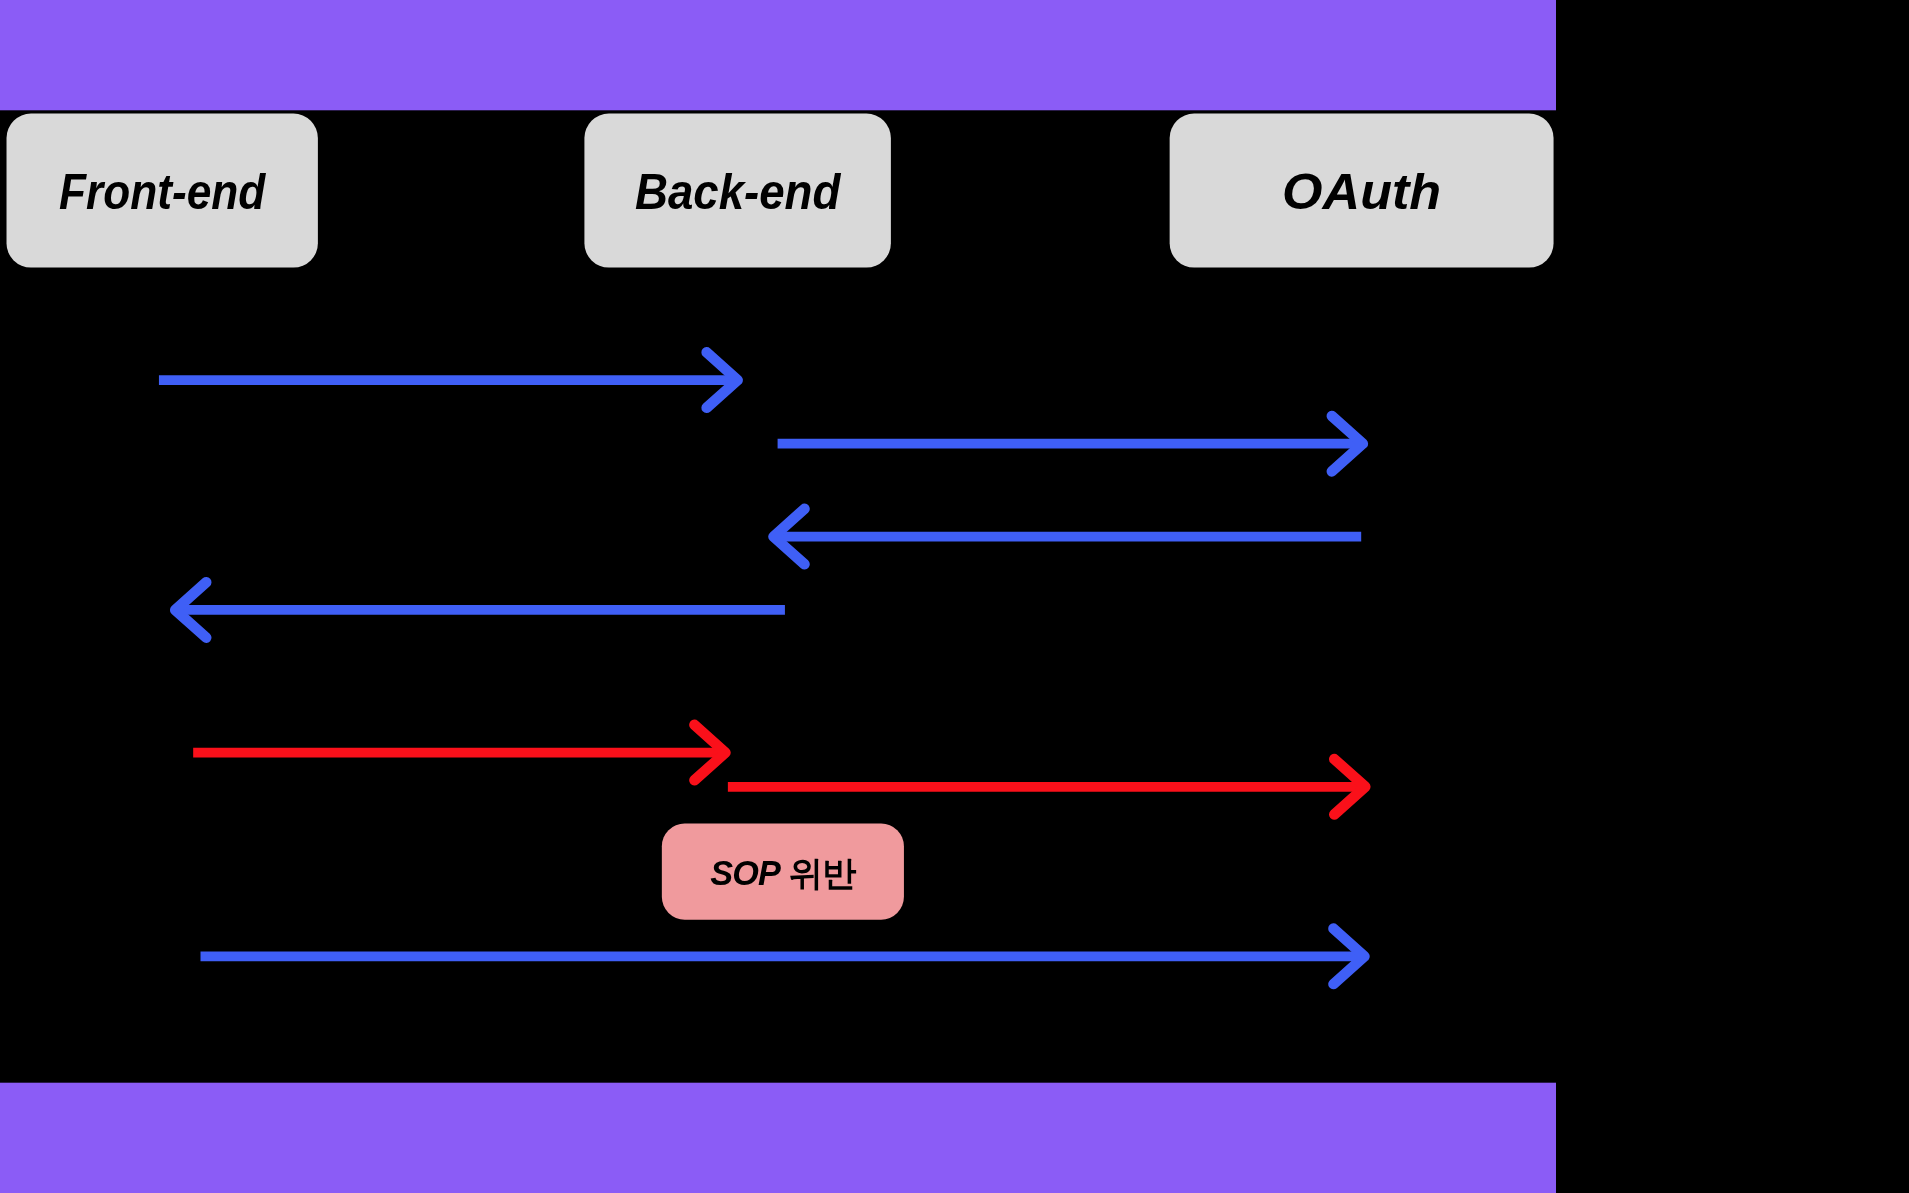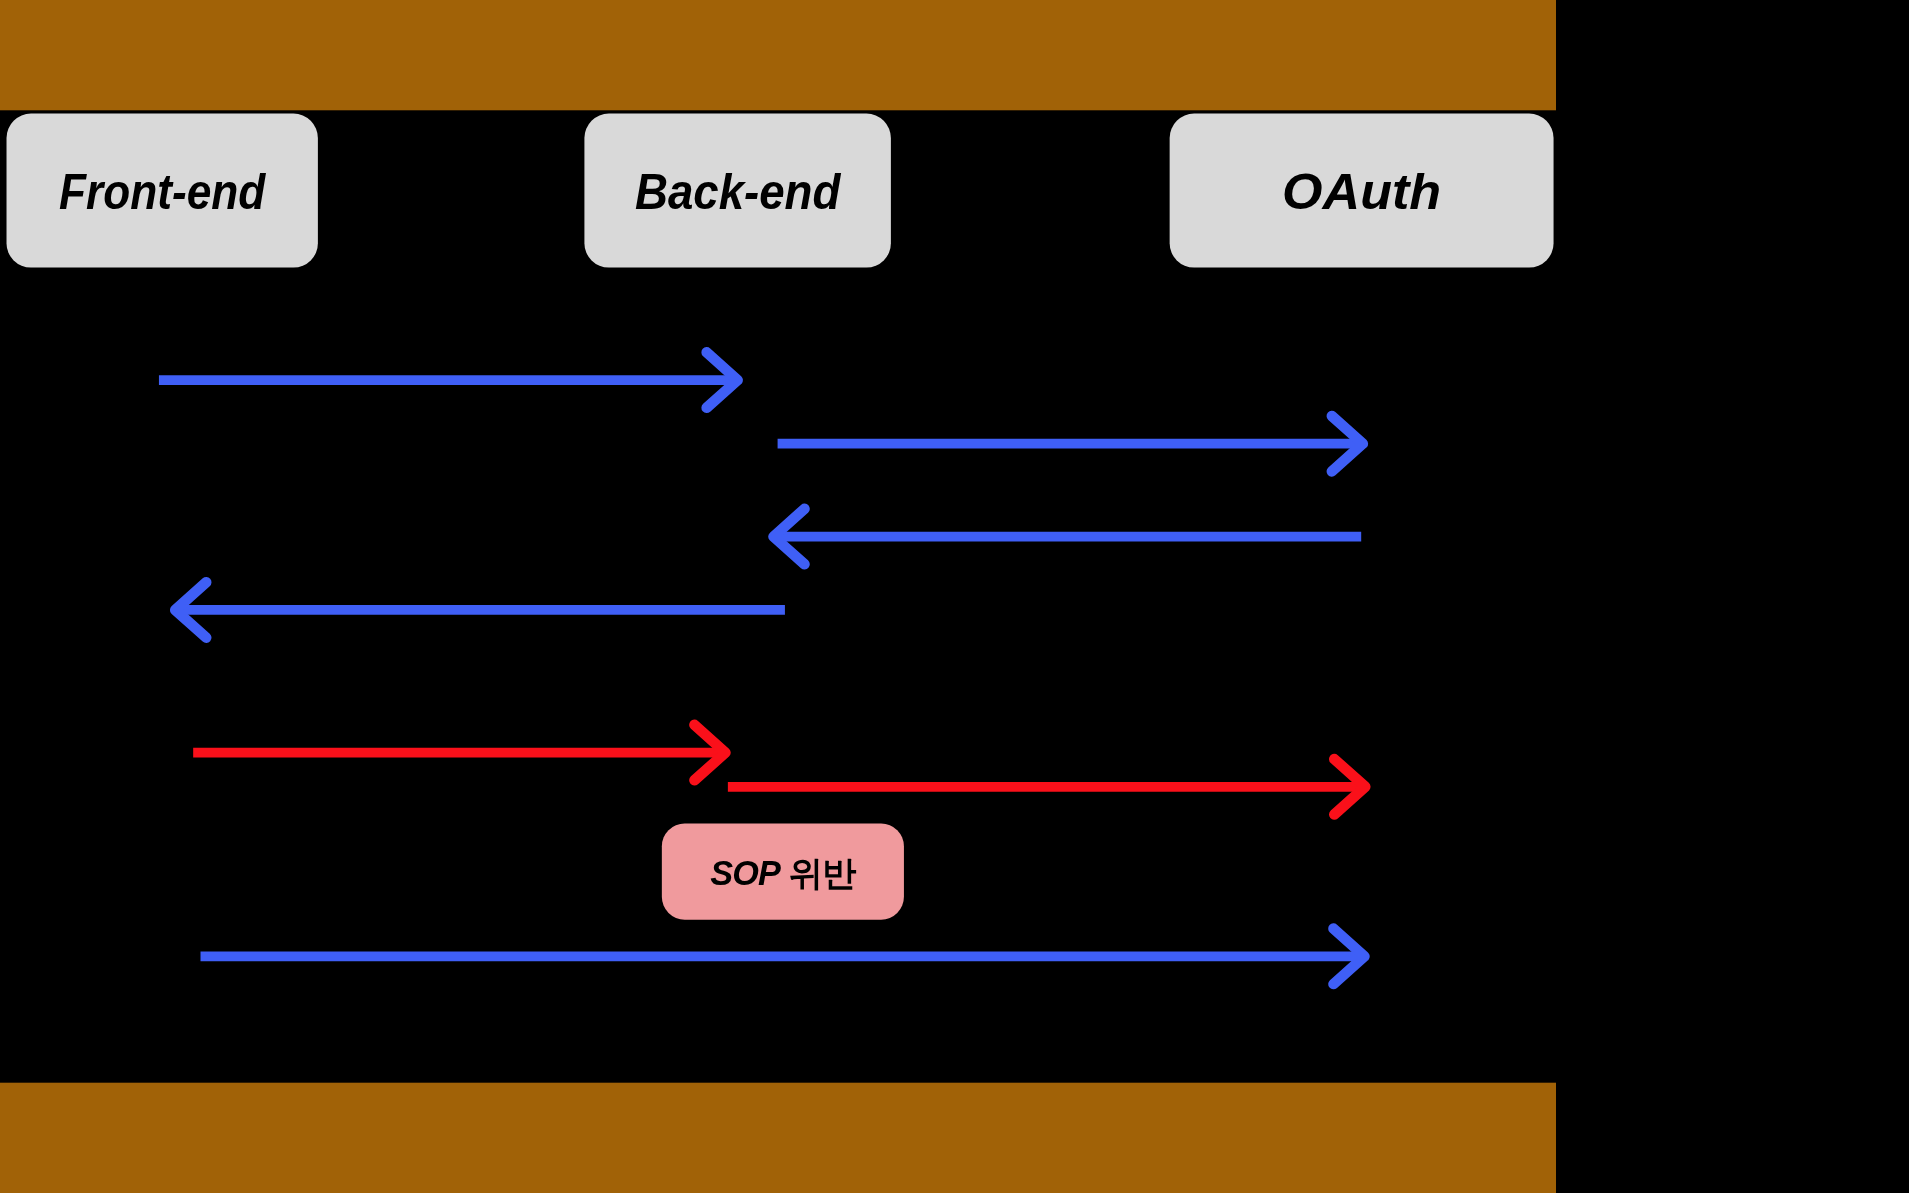--- a/index.html
+++ b/index.html
@@ -4,21 +4,21 @@
 <style>
   html, body {
     margin: 0;
     padding: 0;
     background: #000000;
   }
   .stage {
     position: relative;
     width: 1556px;
     height: 1193px;
-    background: #a16207;
+    background: #8b5cf6;
     overflow: hidden;
     font-family: "Liberation Sans", sans-serif;
   }
   svg#diagram {
     position: absolute;
     inset: 0;
     width: 100%;
     height: 100%;
     display: block;
   }

